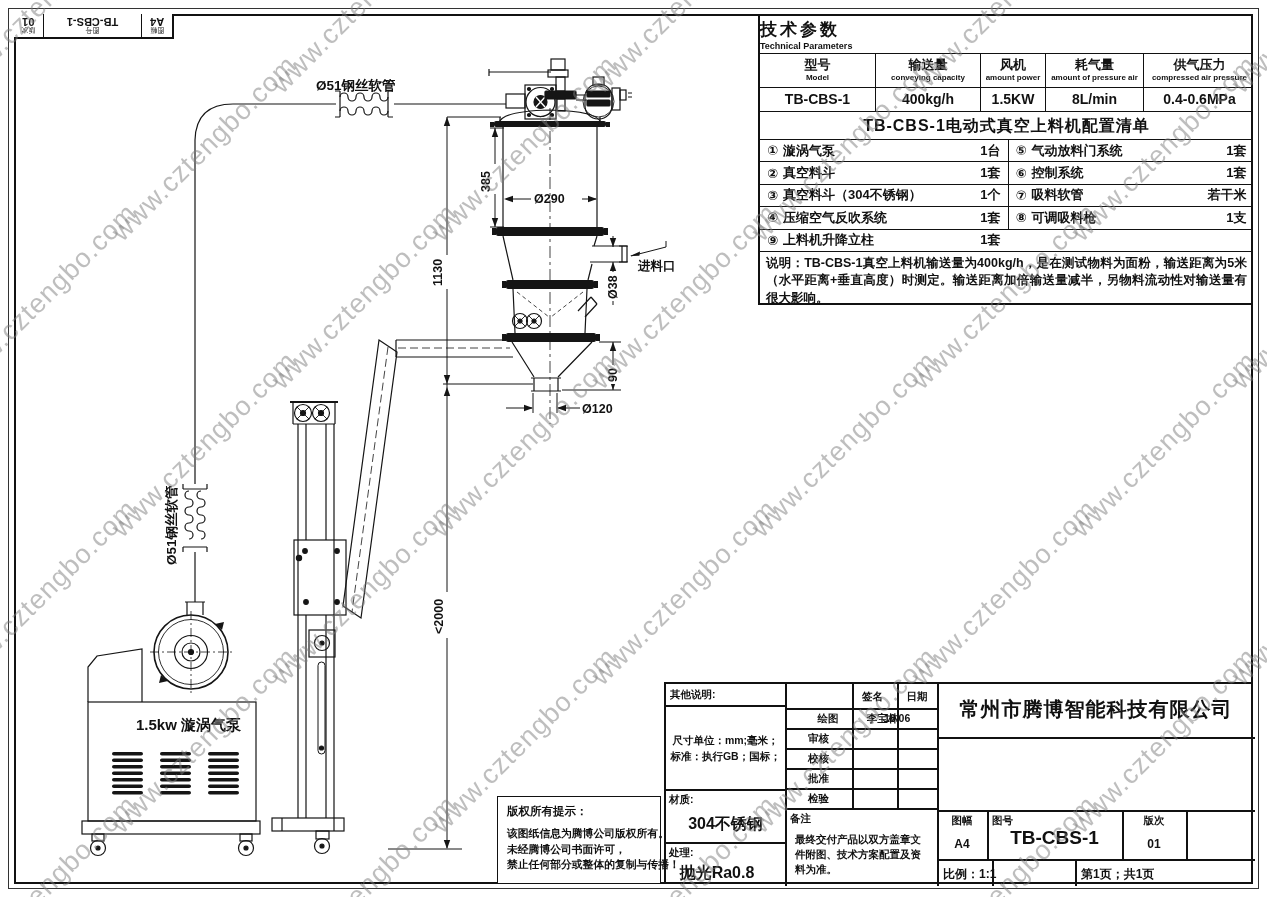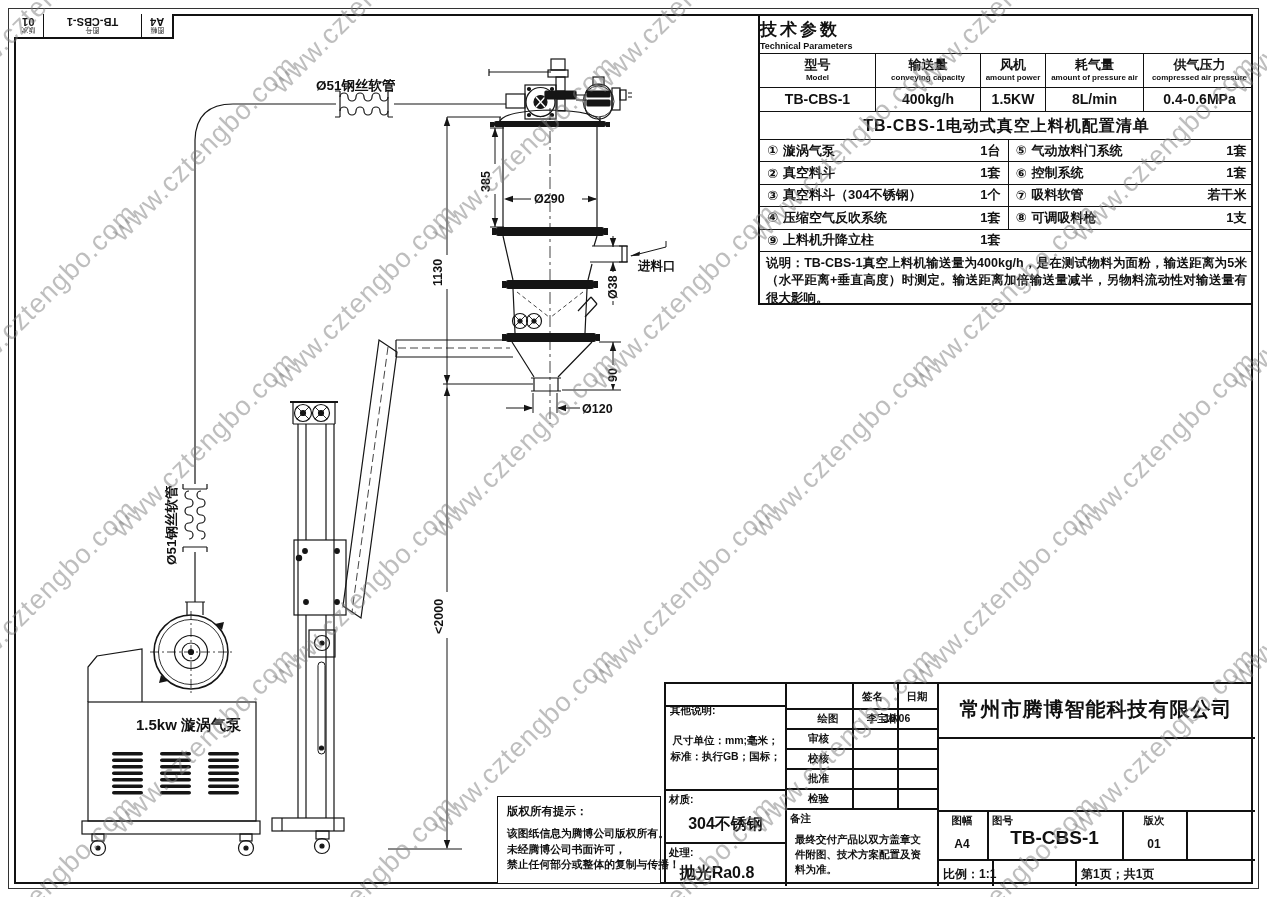--- a/index.html
+++ b/index.html
@@ -403,21 +403,21 @@
     <div class="hl" style="left:119px;top:24px;width:152px"></div>
     <div class="hl" style="left:119px;top:44px;width:152px"></div>
     <div class="hl" style="left:119px;top:64px;width:152px"></div>
     <div class="hl" style="left:119px;top:84px;width:152px"></div>
     <div class="hl" style="left:119px;top:104px;width:152px"></div>
     <div class="hl" style="left:119px;top:124px;width:152px"></div>
     <div class="hl" style="left:271px;top:53px;width:318px"></div>
     <div class="hl" style="left:271px;top:126px;width:318px"></div>
     <div class="hl" style="left:271px;top:175px;width:318px"></div>
 
-    <div class="tb t10" style="left:4px;top:20px">其他说明:</div>
+    <div class="tb t10" style="left:4px;top:4px">其他说明:</div>
     <div class="tb t10 ctr" style="left:2px;top:50px;width:115px">尺寸单位：mm;毫米；</div>
     <div class="tb t10 ctr" style="left:2px;top:66px;width:115px">标准：执行GB；国标；</div>
     <div class="tb t10" style="left:3px;top:109px">材质:</div>
     <div class="tb t11 ctr" style="left:0;top:130px;width:119px">304不锈钢</div>
     <div class="tb t10" style="left:3px;top:162px">处理:</div>
     <div class="tb t11 ctr" style="left:1px;top:179px;width:100px">抛光Ra0.8</div>
 
     <div class="tb t10 ctr" style="left:184px;top:6px;width:45px">签名</div>
     <div class="tb t10 ctr" style="left:231px;top:6px;width:40px">日期</div>
     <div class="tb t10 ctr" style="left:119px;top:28px;width:86px">绘图</div>

